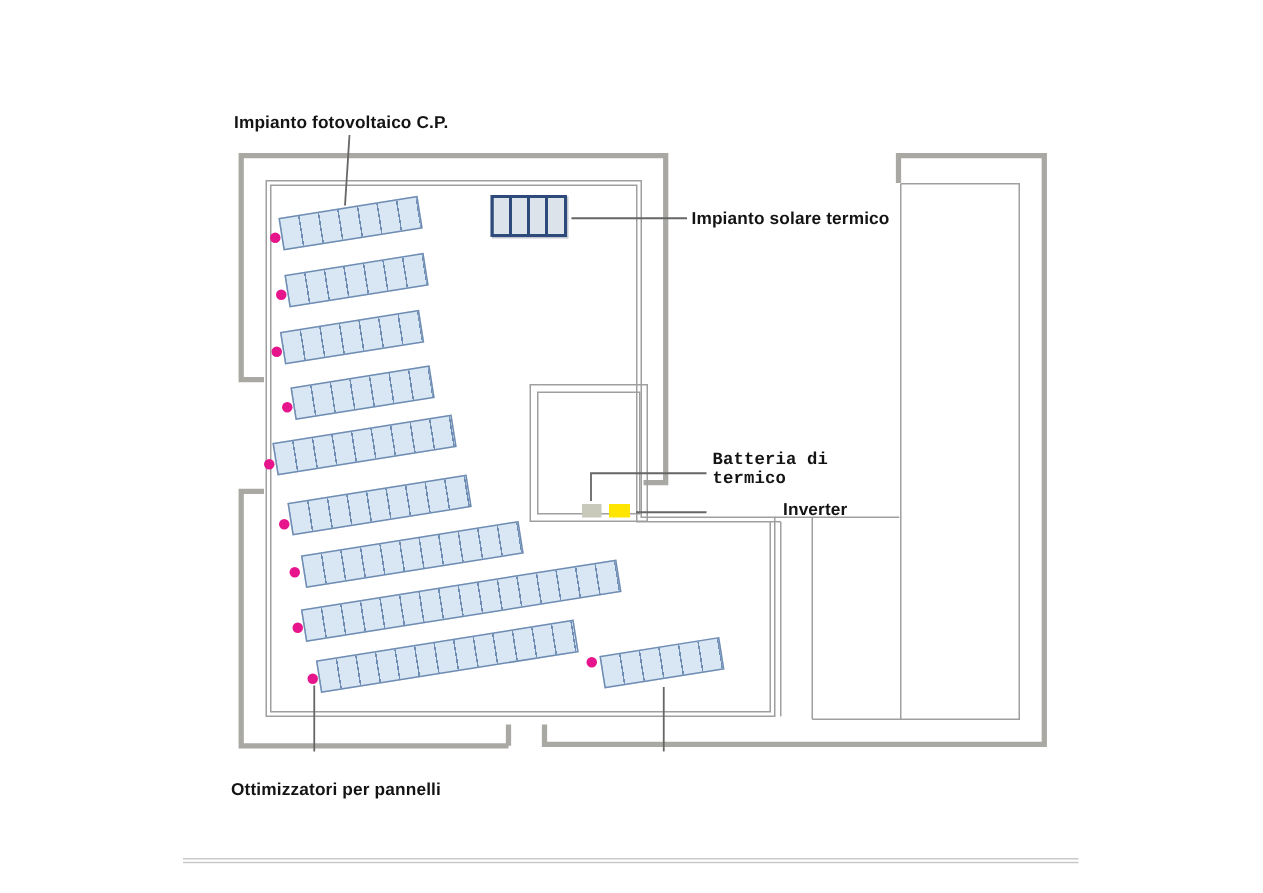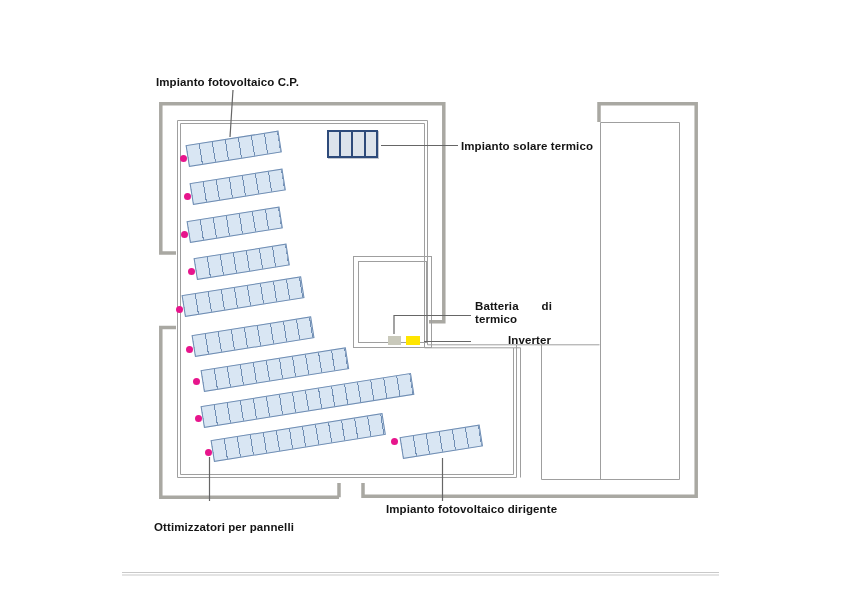--- a/index.html
+++ b/index.html
@@ -5,21 +5,21 @@
   html,body{margin:0;padding:0;background:#ffffff;}
   #stage{
     position:relative;width:842px;height:595px;background:#ffffff;overflow:hidden;
     font-family:"Liberation Sans", sans-serif;
   }
   #plan-svg{position:absolute;left:0;top:0;}
   .lbl{
     position:absolute;font-weight:bold;font-size:11.5px;line-height:13px;
     color:#141414;white-space:nowrap;letter-spacing:0.1px;
   }
-  .lbl2{width:77px;}
+  .lbl2{width:77px;font-family:Liberation Mono, monospace;}
   .lbl2 .row1{display:flex;justify-content:space-between;}
   .panel-row{
     position:absolute;height:22px;box-sizing:border-box;
     background-color:#d9e6f3;
     background-image:repeating-linear-gradient(90deg,rgba(0,0,0,0) 0px,rgba(0,0,0,0) 12.2px,#6f8db3 12.2px,#6f8db3 13.2px);
     border:1px solid #6f8db3;
     transform-origin:0 100%;
     transform:rotate(-9deg);
   }
   .opt-dot{
@@ -107,18 +107,17 @@
   <div class="lbl" style="left:461px;top:123px;margin-top:17px;">Impianto solare termico</div>
 
   <div class="lbl lbl2" style="left:475px;top:300px;">
     <div class="row1">
       <span>Batteria</span>
       <span>di</span>
     </div>
     <div>termico</div>
   </div>
 
-  <div class="lbl" style="left:475px;top:334px;padding-left:33px;">Inverter</div>
+  <div class="lbl" style="left:489px;top:334px;padding-left:33px;">Inverter</div>
 
   <div class="lbl" style="left:154px;top:521px;">Ottimizzatori per pannelli</div>
 
-  <div class="lbl" style="left:386px;top:503px;">Impianto fotovoltaico dirigente</div>
 </div>
 
 </body></html>

